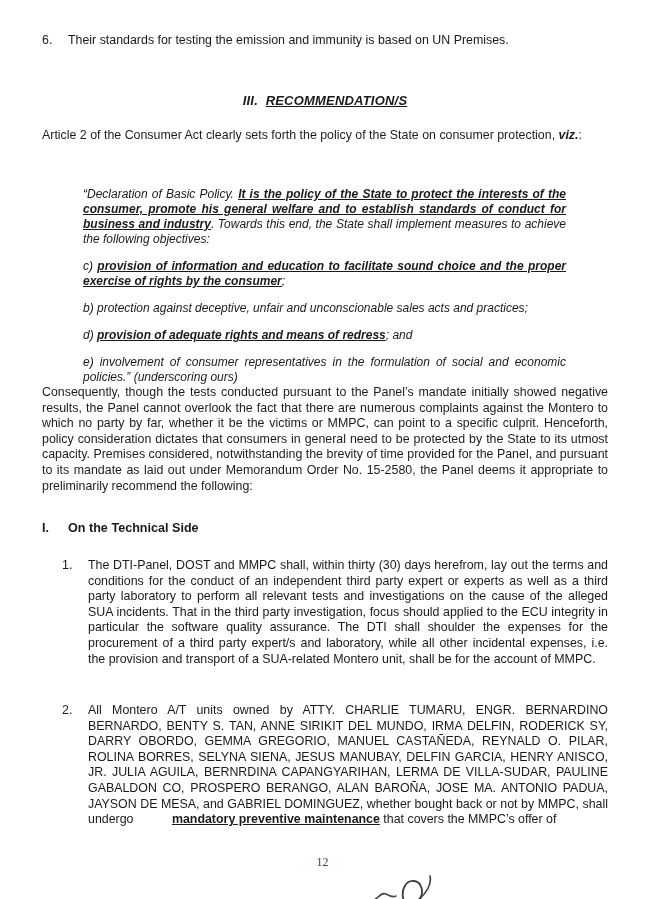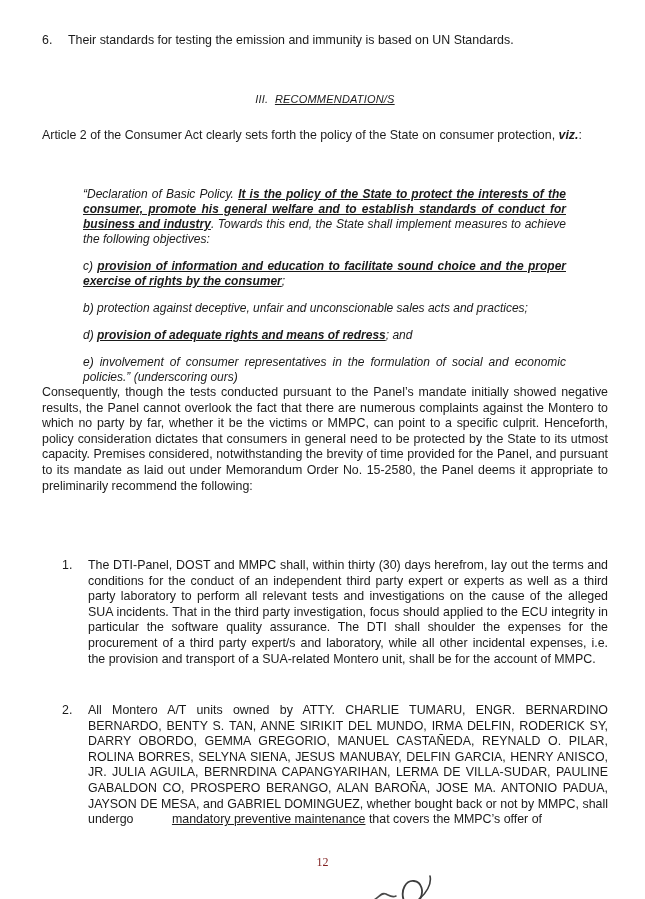--- a/index.html
+++ b/index.html
@@ -36,21 +36,21 @@
     color: #1c1c1c;
   }
 
   .it { font-style: italic; font-weight: bold; }
   .bi-u {
     font-style: italic;
     font-weight: bold;
     text-decoration: underline;
   }
   .b-u {
-    font-weight: normal;
+    font-weight: bold;
     text-decoration: underline;
     padding-left: 35px;
   }
 
   
   .num-item {
     display: flex;
     font-size: 12.4px;
     line-height: 15.6px;
   }
@@ -60,22 +60,22 @@
     text-align: left;
   }
   .num-item .content {
     flex: 1 1 auto;
     text-align: justify;
   }
 
   
   .sec-heading {
     text-align: center;
-    font-size: 11px;
-    font-weight: normal;
+    font-size: 13px;
+    font-weight: bold;
     font-style: italic;
     letter-spacing: 0.2px;
   }
   .sec-heading .u { text-decoration: underline; }
 
   
   .quote {
     font-size: 12px;
     line-height: 15px;
     font-style: italic;
@@ -126,21 +126,21 @@
   .sig-svg { display: block; }
 </style>
 </head>
 <body>
 
 <div class="page">
 
   <div class="body-col" style="top:33px;">
     <div class="num-item">
       <span class="marker">6.</span>
-      <span class="content">Their standards for testing the emission and immunity is based on UN Standards.</span>
+      <span class="content">Their standards for testing the emission and immunity is based on UN Premises.</span>
     </div>
   </div>
 
   <div class="body-col" style="top:93px;">
     <div class="sec-heading">
       <span>III.</span>
       <span>&nbsp;</span><span class="u">RECOMMENDATION/S</span>
     </div>
   </div>
 
@@ -158,20 +158,23 @@
 
     <p class="quote"><span>d)</span><span>&nbsp;</span><span class="bi-u">provision of adequate rights and means of redress</span><span>; and</span></p>
 
     <p class="quote"><span>e)</span><span>&nbsp;</span><span>involvement of consumer representatives in the formulation of social and economic policies.” (underscoring ours)</span></p>
   </div>
 
   <div class="body-col" style="top:385px;">
     <p class="para">Consequently, though the tests conducted pursuant to the Panel’s mandate initially showed negative results, the Panel cannot overlook the fact that there are numerous complaints against the Montero to which no party by far, whether it be the victims or MMPC, can point to a specific culprit.  Henceforth, policy consideration dictates that consumers in general need to be protected by the State to its utmost capacity. Premises considered, notwithstanding the brevity of time provided for the Panel, and pursuant to its mandate as laid out under Memorandum Order No. 15-2580, the Panel deems it appropriate to preliminarily recommend the following:</p>
   </div>
 
+  <div class="body-col" style="top:521px;">
+    <div class="roman-head"><span class="rn">I.</span><span>On the Technical Side</span></div>
+  </div>
 
   <div style="position:absolute; left:62px; top:558px; width:546px;">
     <div class="rec-item">
       <span class="marker">1.</span>
       <span class="content">The DTI-Panel, DOST and MMPC shall, within thirty (30) days herefrom, lay out the terms and conditions for the conduct of an independent third party expert or experts as well as a third party laboratory to perform all relevant tests and investigations on the cause of the alleged SUA incidents. That in the third party investigation, focus should applied to the ECU integrity in particular the software quality assurance. The DTI shall shoulder the expenses for the procurement of a third party expert/s and laboratory, while all other incidental expenses, i.e. the provision and transport of a SUA-related Montero unit, shall be for the account of MMPC.</span>
     </div>
   </div>
 
   <div style="position:absolute; left:62px; top:703px; width:546px;">
     <div class="rec-item">

